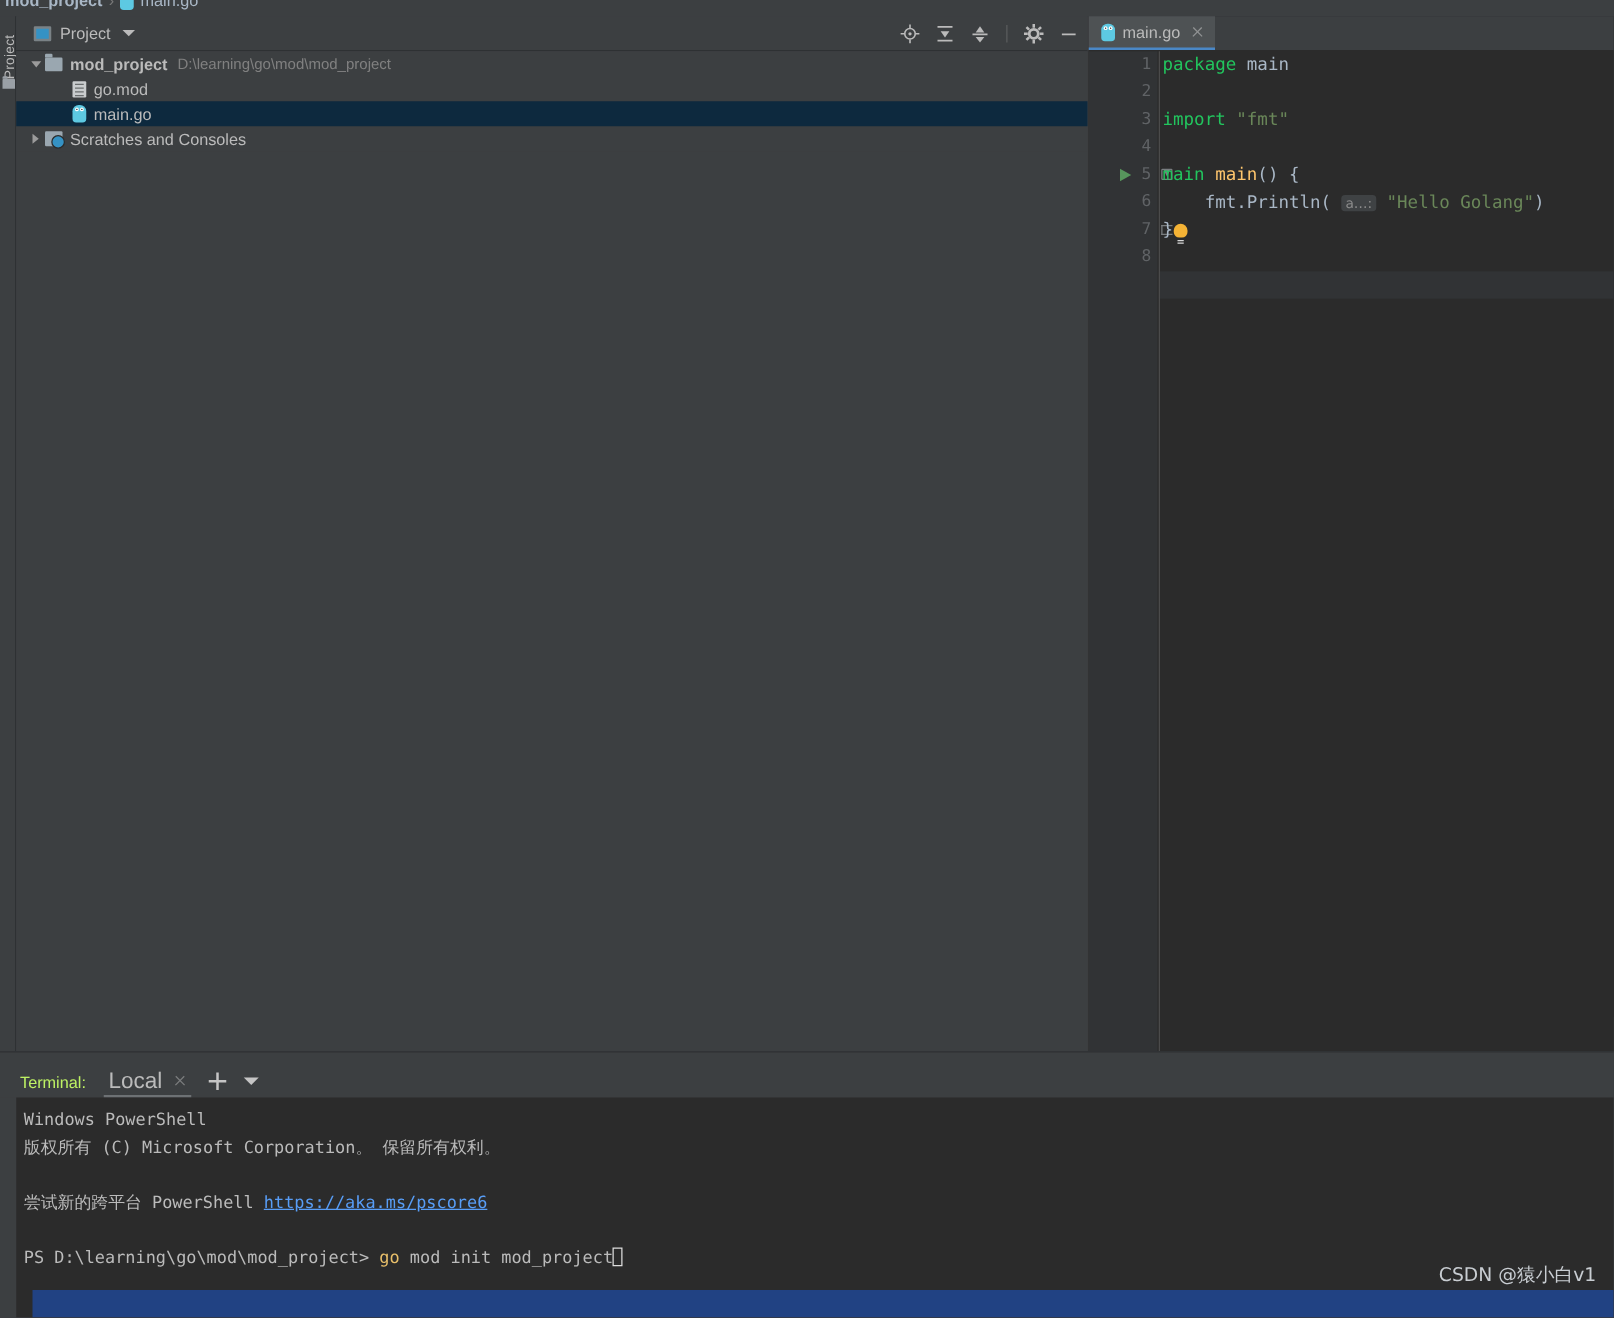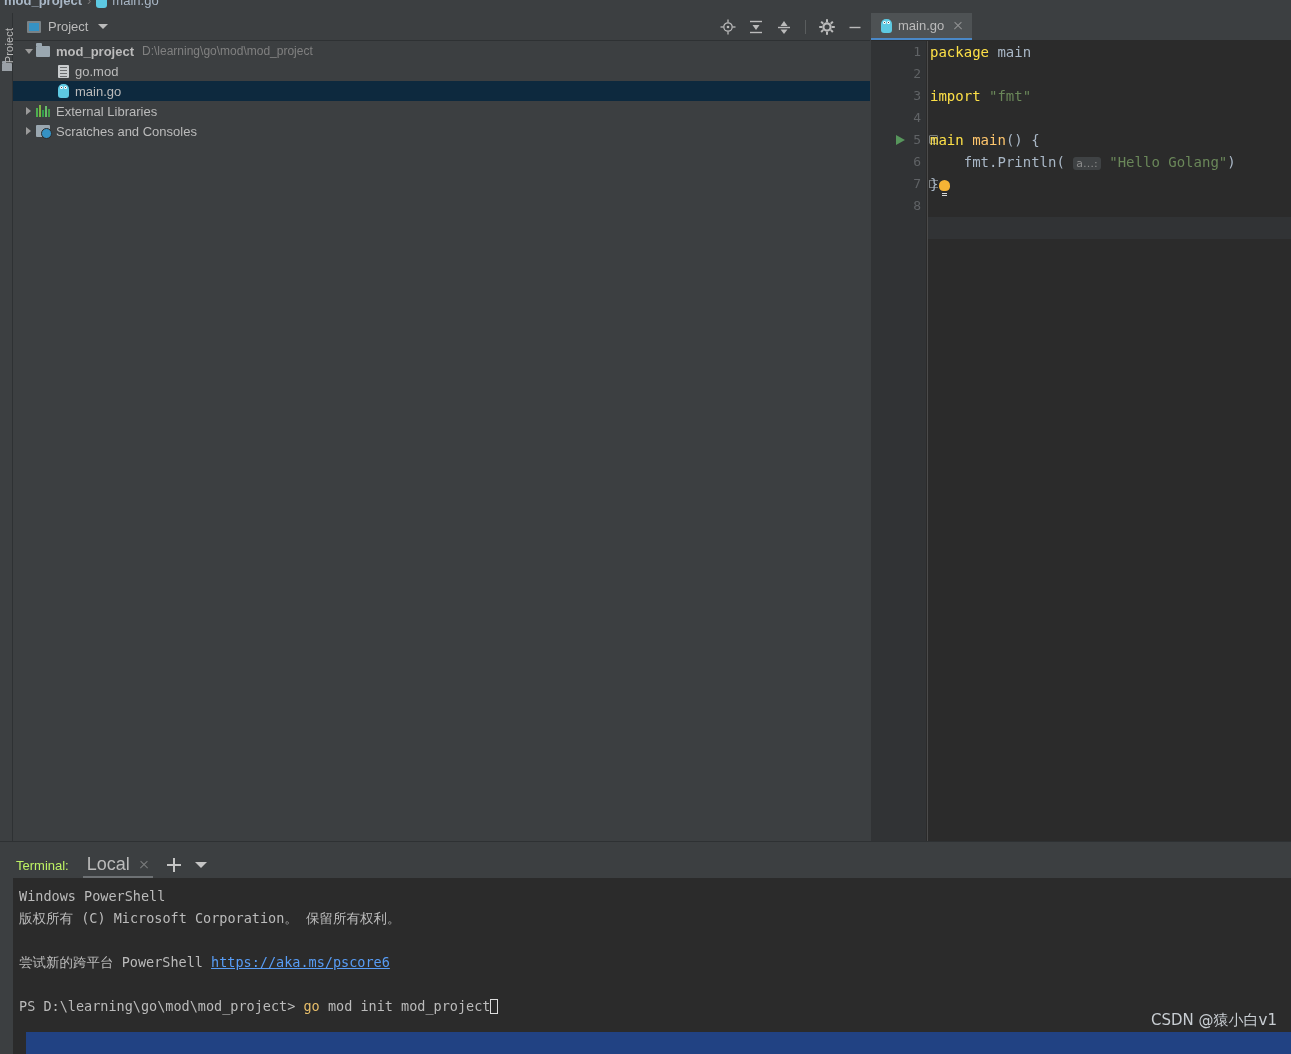--- a/index.html
+++ b/index.html
@@ -213,21 +213,21 @@
     position: absolute; right: -12px; top: 7px;
     width: 9px; height: 8px;
     border-left: 1px solid #7a7e80; border-bottom: 1px solid #7a7e80;
     border-top: 1px solid #7a7e80;
   }
   .code-lines {
     position: absolute; left: 56px; top: 0; right: 0; height: 100%;
     border-left: 1px solid #4b4b4b; padding-left: 0;
   }
   .cl { height: 22px; line-height: 22px; white-space: pre; padding-left: 2px; }
-  .kw   { color: #fde047; }
+  .kw   { color: #22c55e; }
   .fn   { color: #ffc66d; }
   .str  { color: #6a8759; }
   .pkg  { color: #a9b7c6; }
   .plain{ color: #a9b7c6; }
   .hint {
     display: inline-block; background: #3f4244; color: #8c8c8c;
     border-radius: 3px; font-size: 11px; padding: 0 3px;
     vertical-align: middle; line-height: 13px;
     font-family: "DejaVu Sans", sans-serif;
   }
@@ -392,31 +392,20 @@
       <div class="tree-row" style="padding-left:45px">
         <span class="ic ic-gomod"></span>
         <span class="tree-name">go.mod</span>
       </div>
 
       <div class="tree-row selected" style="padding-left:45px">
         <span class="ic ic-gopher"></span>
         <span class="tree-name">main.go</span>
       </div>
 
-      <div class="tree-row">
-        <span class="arrow right"></span>
-        <span class="ic ic-lib">
-          <i style="left:0;height:9px;"></i>
-          <i style="left:3px;height:12px;background:#7cb342;"></i>
-          <i style="left:6px;height:7px;background:#2e9e4a;"></i>
-          <i style="left:9px;height:11px;background:#66bb6a;"></i>
-          <i style="left:12px;height:8px;background:#43a047;"></i>
-        </span>
-        <span class="tree-name">External Libraries</span>
-      </div>
 
       <div class="tree-row">
         <span class="arrow right"></span>
         <span class="ic ic-scratch"></span>
         <span class="tree-name">Scratches and Consoles</span>
       </div>
     </div>
   </div>
 
   <div class="editor-area">

